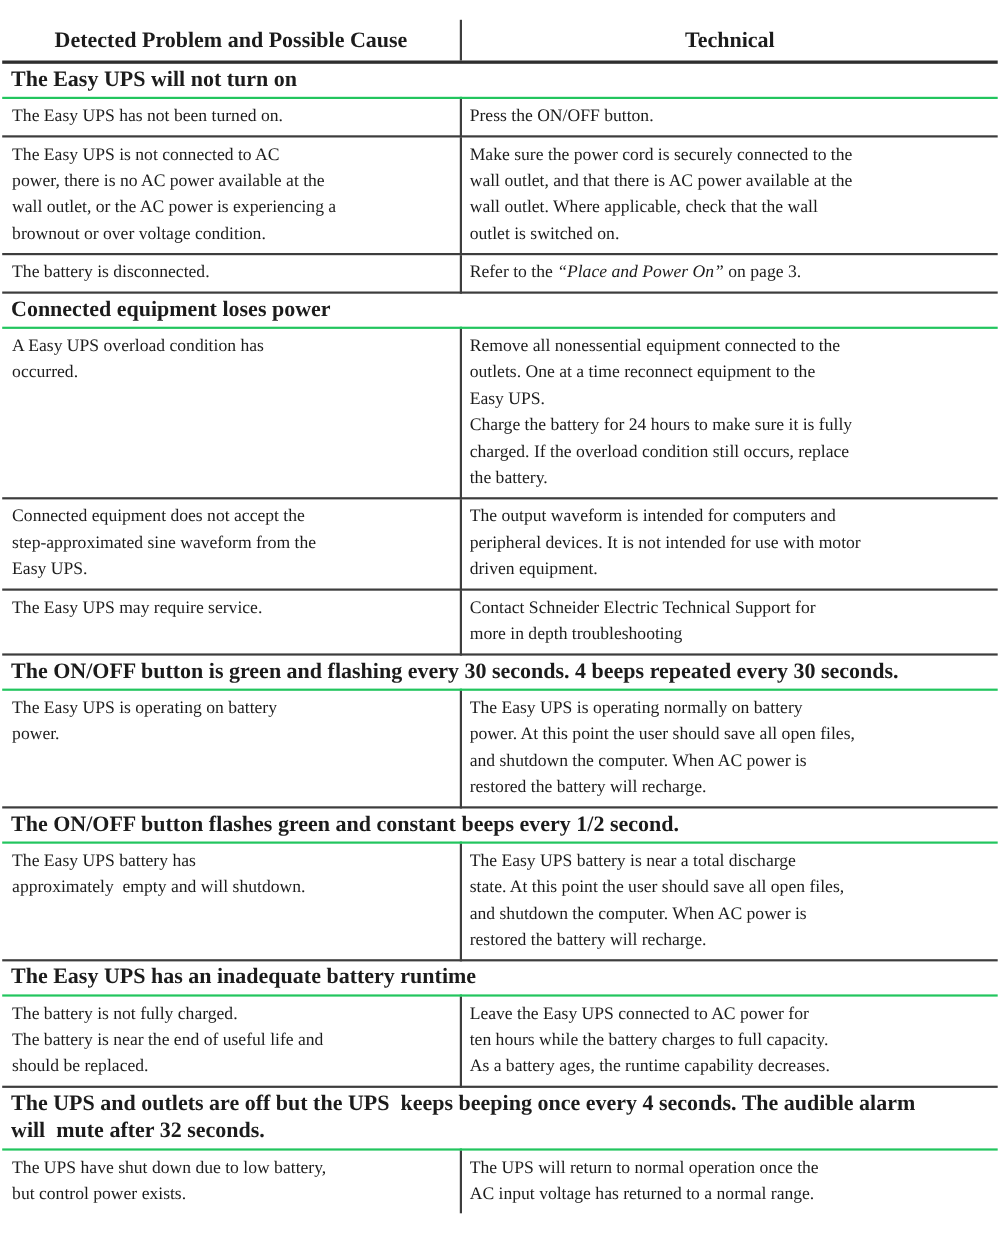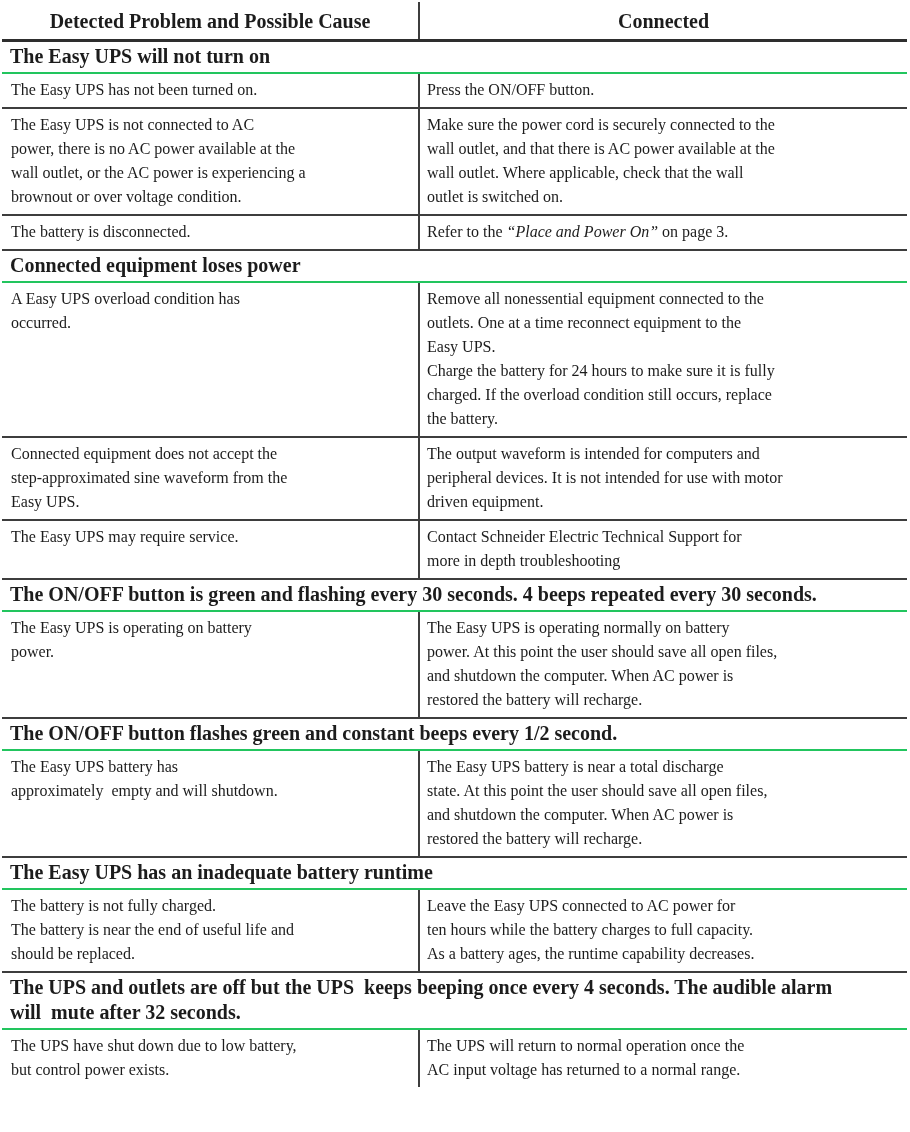--- a/index.html
+++ b/index.html
@@ -11,21 +11,21 @@
   body {
     font-family: "Liberation Serif", "DejaVu Serif", serif;
     color: #1c1c1c;
     -webkit-font-smoothing: antialiased;
   }
   .page {
     width: 910px;
     height: 1132px;
     overflow: hidden;
     box-sizing: border-box;
-    padding-top: 2px;
+    padding-top: 18px;
   }
   table.trouble-table {
     border-collapse: collapse;
     table-layout: fixed;
     width: 905px;
     margin-left: 2px;
   }
   col.c1 { width: 417px; }
   col.c2 { width: 488px; }
 
@@ -74,21 +74,21 @@
 <div class="page">
   <table class="trouble-table">
     <colgroup>
         <col class="c1">
         <col class="c2">
       </colgroup>
 
     <tbody>
         <tr class="header-row">
       <th class="problem-head">Detected Problem and Possible Cause</th>
-      <th>Connected</th>
+      <th>Technical</th>
     </tr>
 
     <tr class="section-row">
       <td colspan="2">The Easy UPS will not turn on</td>
     </tr>
     <tr class="data-row">
       <td class="problem-cell">The Easy UPS has not been turned on.</td>
       <td class="solution-cell">Press the ON/OFF button.</td>
     </tr>
     <tr class="data-row">

